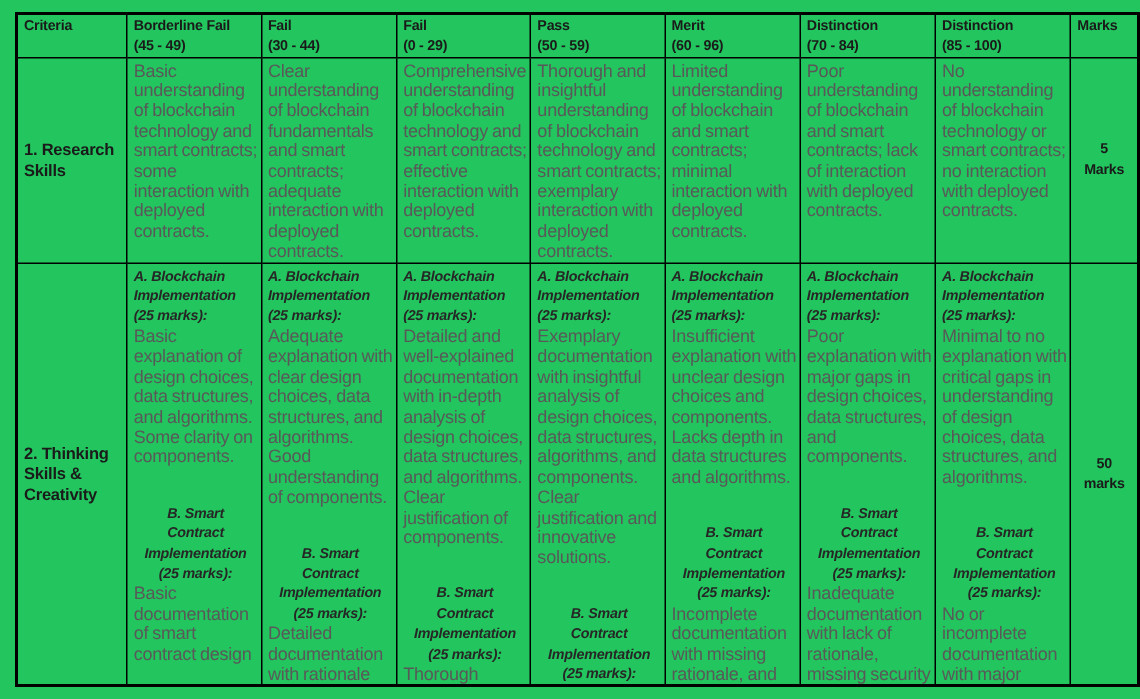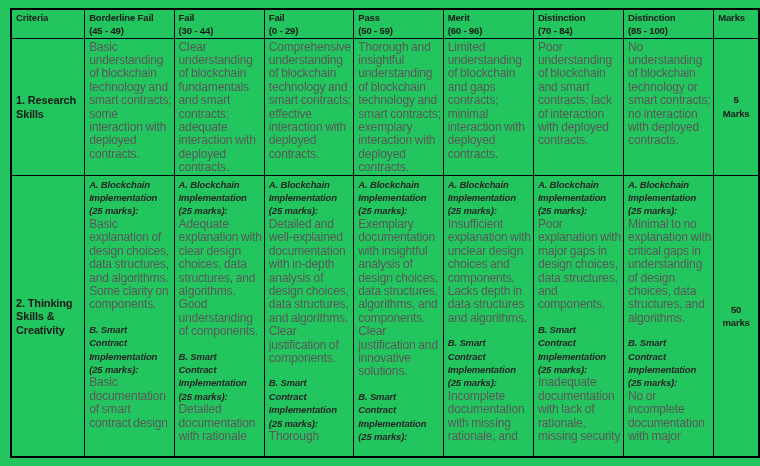--- a/index.html
+++ b/index.html
@@ -24,21 +24,21 @@
   }
   .hdr-range{display:block;font-weight:bold;}
   .body-text{
     font-size:12px;line-height:13.4px;color:#595959;
     white-space:pre;letter-spacing:-0.15px;word-spacing:-0.5px;
   }
   .sec-head{
     font-size:9.5px;line-height:13.4px;font-weight:bold;color:#262626;
     white-space:pre;letter-spacing:-0.15px;font-style:italic;
   }
-  .sec-head.b{margin-top:11px;}
+  .sec-head.b{margin-top:24px;text-align:center;}
   .criteria-cell{
     vertical-align:middle !important;
     font-size:11px;line-height:13.4px;font-weight:bold;color:#1a1a1a;
     white-space:pre;letter-spacing:-0.15px;
   }
   .marks-cell{
     vertical-align:middle !important;text-align:center;
     font-size:9.5px;line-height:13.4px;font-weight:bold;color:#1a1a1a;
     white-space:pre;letter-spacing:-0.15px;padding:0 !important;
   }
@@ -112,21 +112,21 @@
 of blockchain
 technology and
 smart contracts;
 exemplary
 interaction with
 deployed
 contracts.</td>
       <td class="body-text">Limited
 understanding
 of blockchain
-and gaps
+and smart
 contracts;
 minimal
 interaction with
 deployed
 contracts.</td>
       <td class="body-text">Poor
 understanding
 of blockchain
 and smart
 contracts; lack

